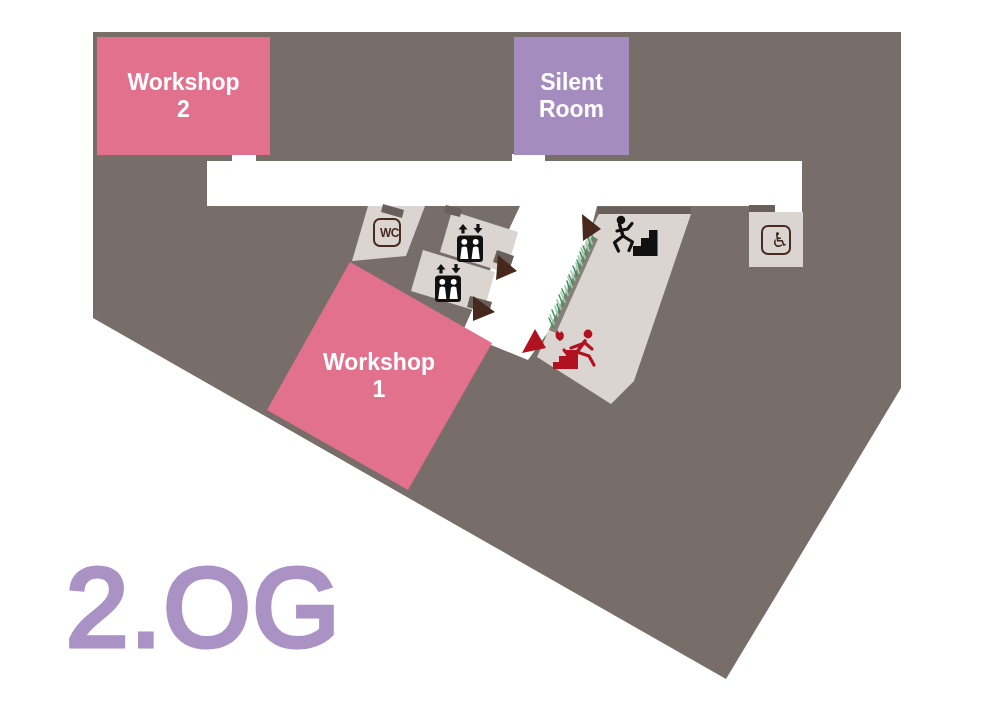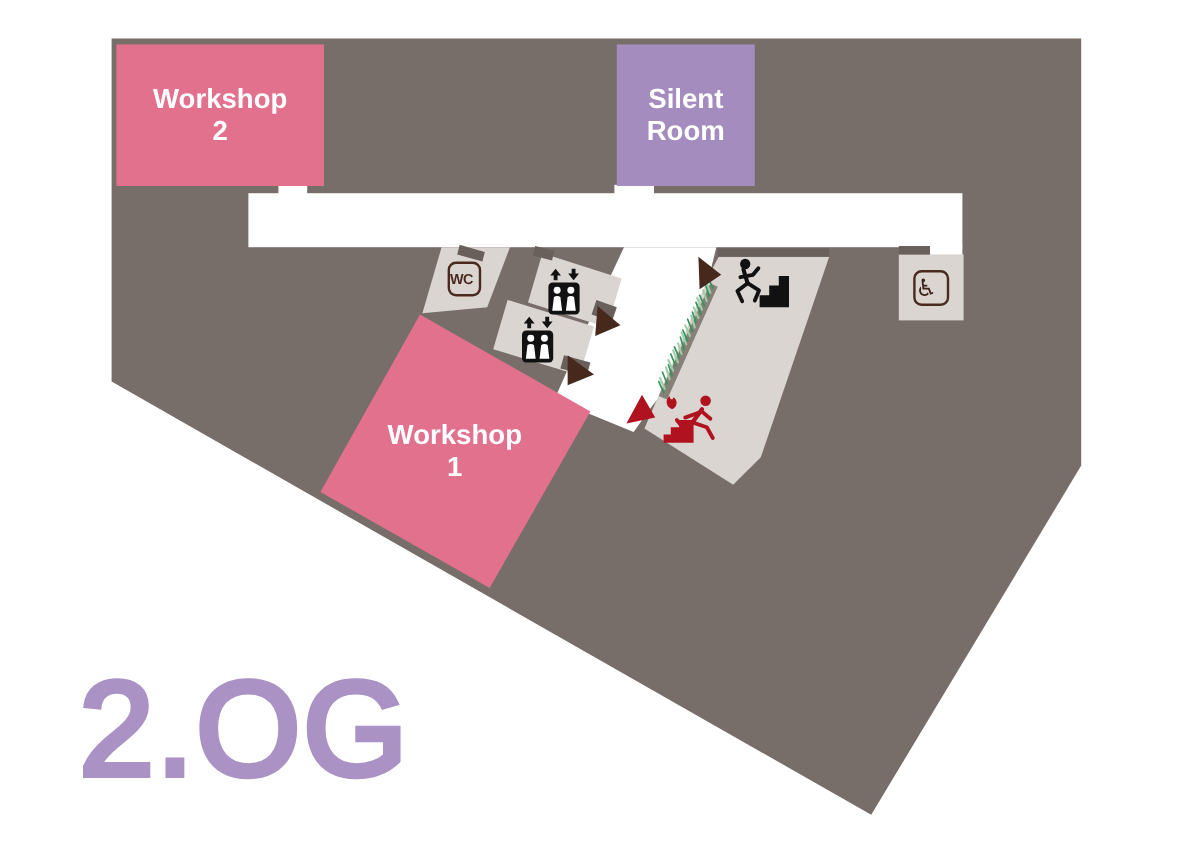--- a/index.html
+++ b/index.html
@@ -11,21 +11,21 @@
   .room-label{
     position:absolute;display:flex;flex-direction:column;align-items:center;justify-content:center;
     color:#ffffff;font-weight:bold;font-size:23px;line-height:1.18;text-align:center;pointer-events:none;
   }
   .floor-title{
     position:absolute;left:66px;top:552px;
     font-size:112px;font-weight:normal;line-height:1;
     color:#ab92c4;-webkit-text-stroke:5px #ab92c4;letter-spacing:2px;
   }
   .badge{
-    position:absolute;display:flex;align-items:center;justify-content:flex-start;
+    position:absolute;display:flex;align-items:center;justify-content:flex-end;
     border:2.5px solid #4a2a1e;border-radius:7px;color:#4a2a1e;background:transparent;
     box-sizing:border-box;
   }
   .badge.wc{left:373px;top:218px;width:28px;height:29px;font-size:12px;font-weight:bold;letter-spacing:-0.5px;}
   .badge.acc{left:761px;top:225px;width:30px;height:30px;font-size:20px;font-family:"DejaVu Sans",sans-serif;color:#3d241a;}
 </style>
 </head>
 <body>
 
 <div class="stage">

